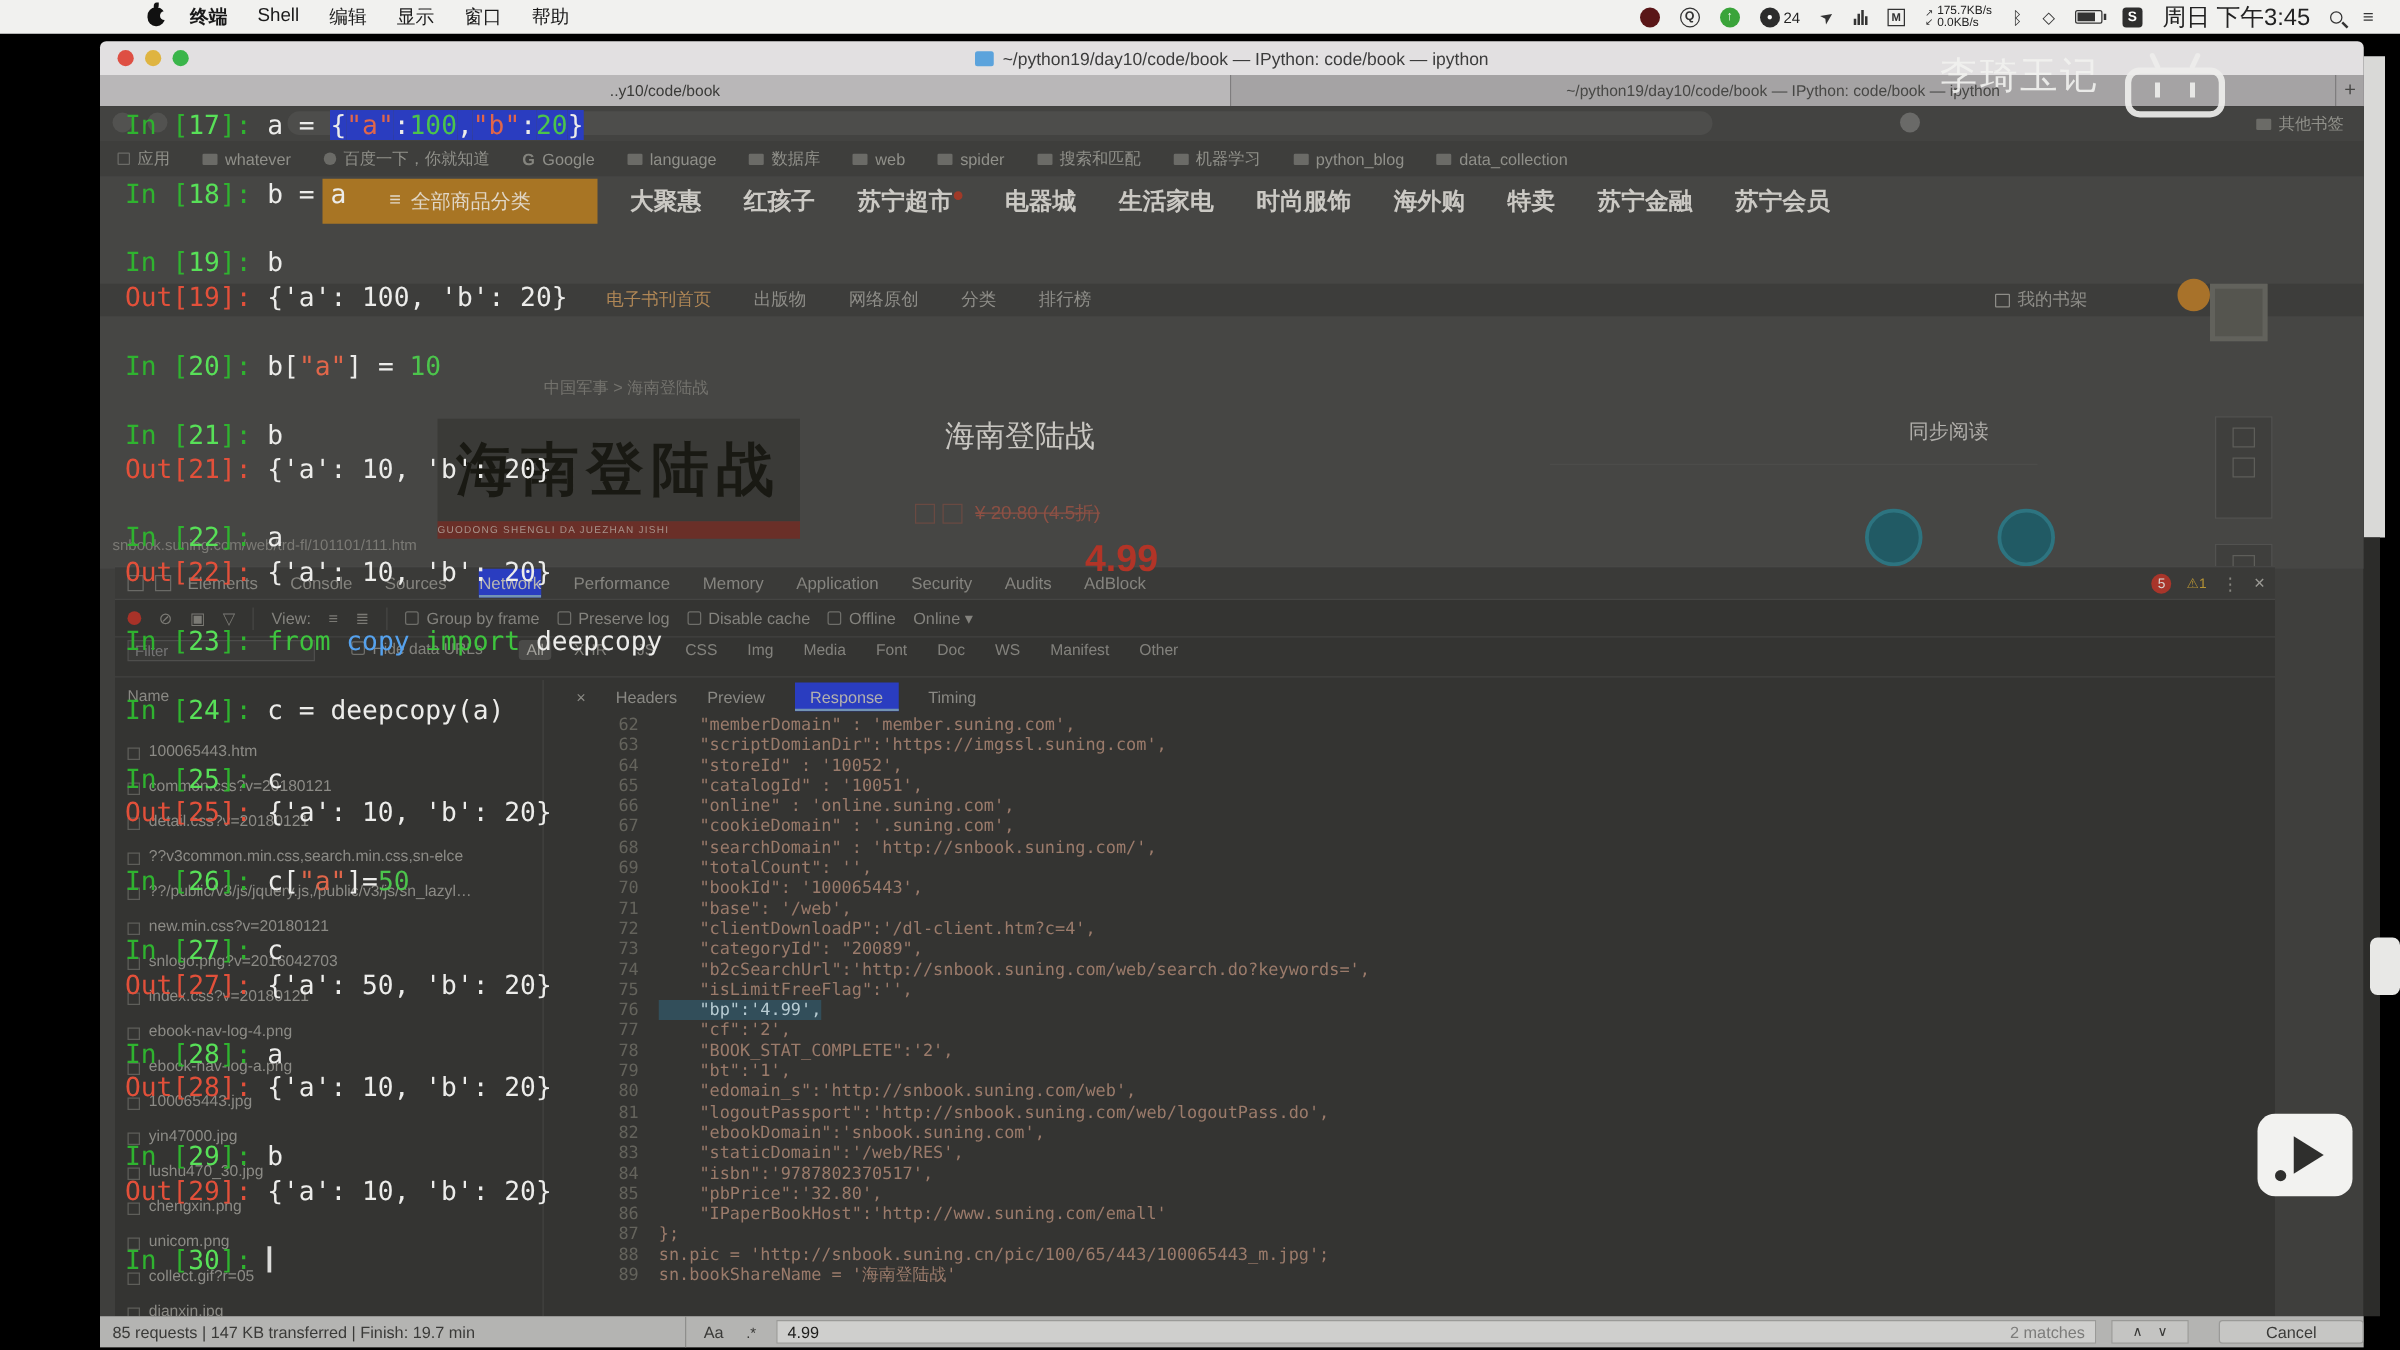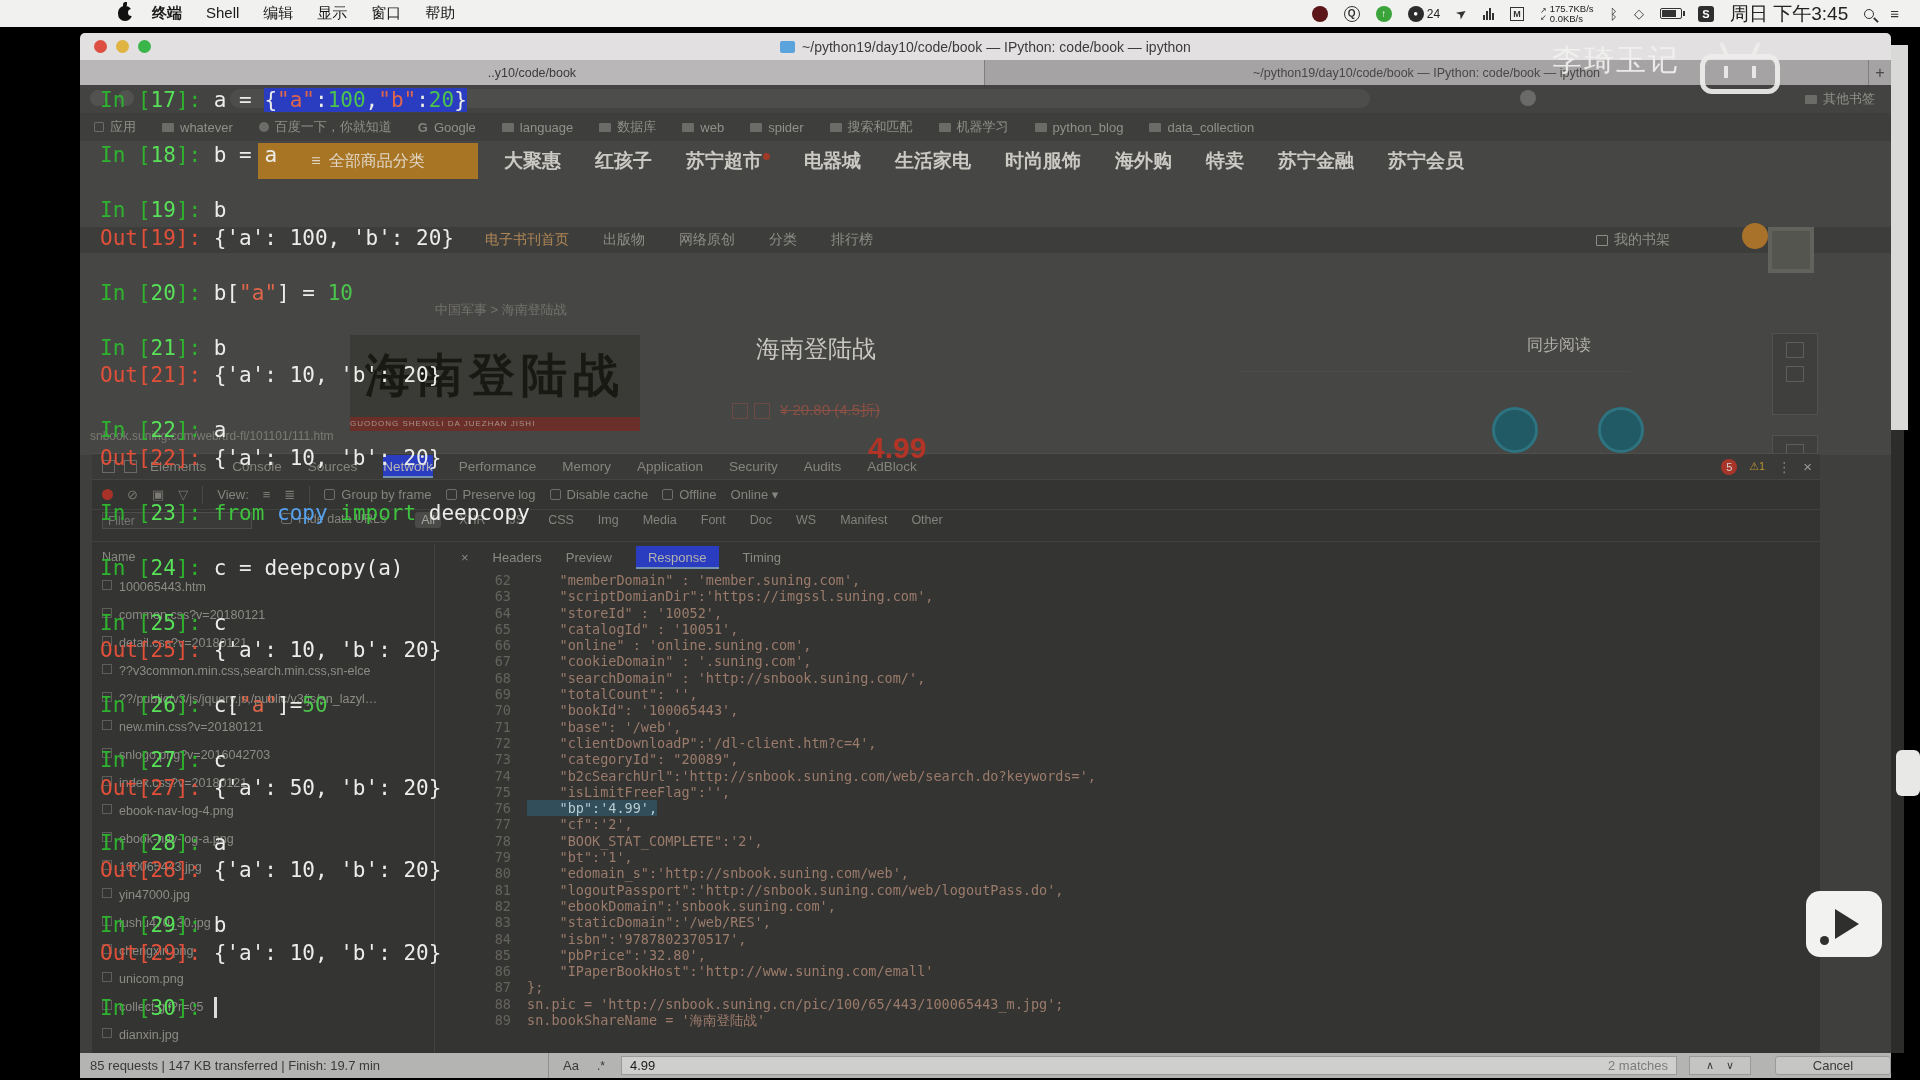--- a/index.html
+++ b/index.html
@@ -115,21 +115,21 @@
   .chk { white-space:nowrap; }
   .dt-filter { position:absolute; left:0; top:58px; width:100%; height:30px; display:flex; align-items:flex-start;
                padding-left:10px; gap:29px; font-size:12.5px; color:#83827d; border-bottom:1px solid #414140; }
   .filter-input { width:150px; height:17px; background:#3a3a38; border:1px solid #4e4e4c; color:#9a9994; font-size:12px; padding:0 5px; }
   .hide-urls { white-space:nowrap; }
   .pill { padding:1px 6px; }
   .pill.sel { background:#4a4a48; border-radius:3px; color:#a3a29c; }
   .dt-left { position:absolute; left:0; top:90px; width:343px; height:510px; border-right:1px solid #424240; overflow:hidden; }
   .name-h { position:absolute; left:10px; top:6px; font-size:12.5px; color:#8a8984; }
   .nrows { position:absolute; left:0; top:36px; width:343px; }
-  .nrow { height:28px; display:flex; align-items:flex-start; gap:7px; padding-left:10px; font-size:12.5px; color:#8c8b86;
+  .nrow { height:28px; display:flex; align-items:flex-end; gap:7px; padding-left:10px; font-size:12.5px; color:#8c8b86;
           white-space:nowrap; overflow:hidden; }
   .nrow i { flex:none; width:10px; height:10px; border:1px solid #5e5e5a; }
   .rtabs { position:absolute; left:355px; top:90px; height:26px; display:flex; align-items:center; gap:24px;
            padding-left:14px; font-size:13px; color:#8a8984; }
   .rtab.sel { color:#b3b1ad; box-shadow:inset 0 -2px #7293b5; padding:4px 12px; }
   .resp { position:absolute; left:355px; top:118px; right:0; bottom:0; overflow:hidden; }
   .rrow { height:16.3px; display:flex; font-family:"DejaVu Sans Mono",monospace; font-size:13.5px; line-height:16.3px; }
   .rnum { flex:none; width:80px; text-align:right; padding-right:16px; color:#64635c; }
   .rcode { white-space:pre; color:#9b7b6b; }
   .rrow.hl .rcode { background:#324e5a; color:#b7cbd2; }

